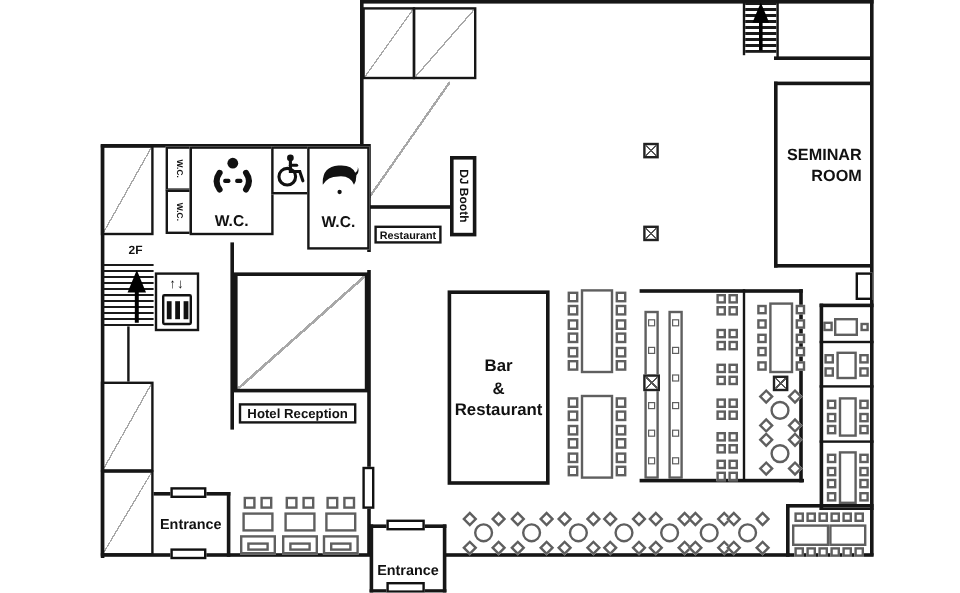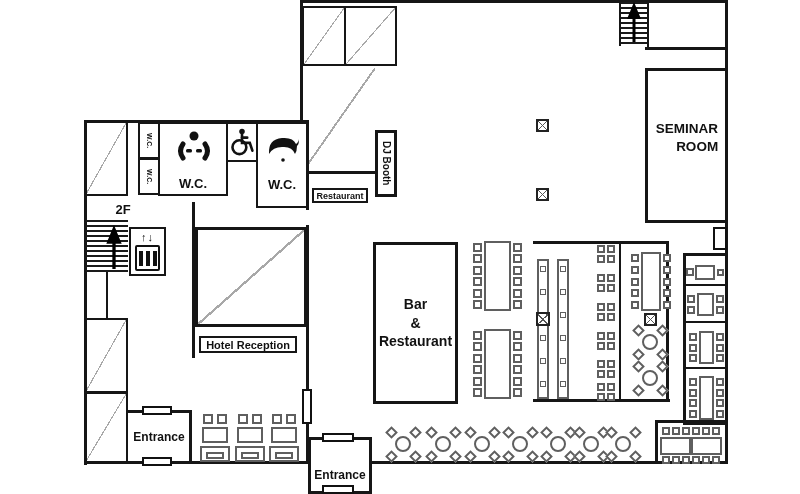--- a/index.html
+++ b/index.html
@@ -72,21 +72,21 @@
   <div class="abs z room" style="left:256px;top:122px;width:52px;height:86px;">
     <svg class="abs" style="left:8px;top:10px;" width="34" height="30" viewBox="0 0 34 30">
       <path d="M3,20 Q2,5 16,4 Q27,3 30,10 Q33,8 32,5 Q34,9 31,12 Q31,17 29,20 Q26,12 16,13 Q7,13 3,20 Z" fill="#111"></path>
       <circle cx="17" cy="26" r="1.8" fill="#111"></circle>
     </svg>
     <div class="abs lbl" style="left:0;bottom:14px;width:48px;height:15px;font-size:13px;">
       <span>W.C.</span>
     </div>
   </div>
 
-  <div class="abs z lbl" style="left:108px;top:201px;width:30px;height:16px;font-size:13px;">
+  <div class="abs z lbl" style="left:98px;top:201px;width:30px;height:16px;font-size:10px;">
     <span>2F</span>
   </div>
 
   <div class="abs z stairs" style="left:86px;top:220px;width:42px;height:54px;"></div>
   <svg class="abs z" style="left:103px;top:221px;" width="22" height="52" viewBox="0 0 20 44">
     <line x1="10" y1="42" x2="10" y2="14" stroke="#000" stroke-width="3"></line>
     <polygon points="10,2 3,19 17,19" fill="#000"></polygon>
   </svg>
 
   <div class="abs z room" style="left:129px;top:227px;width:37px;height:49px;">

